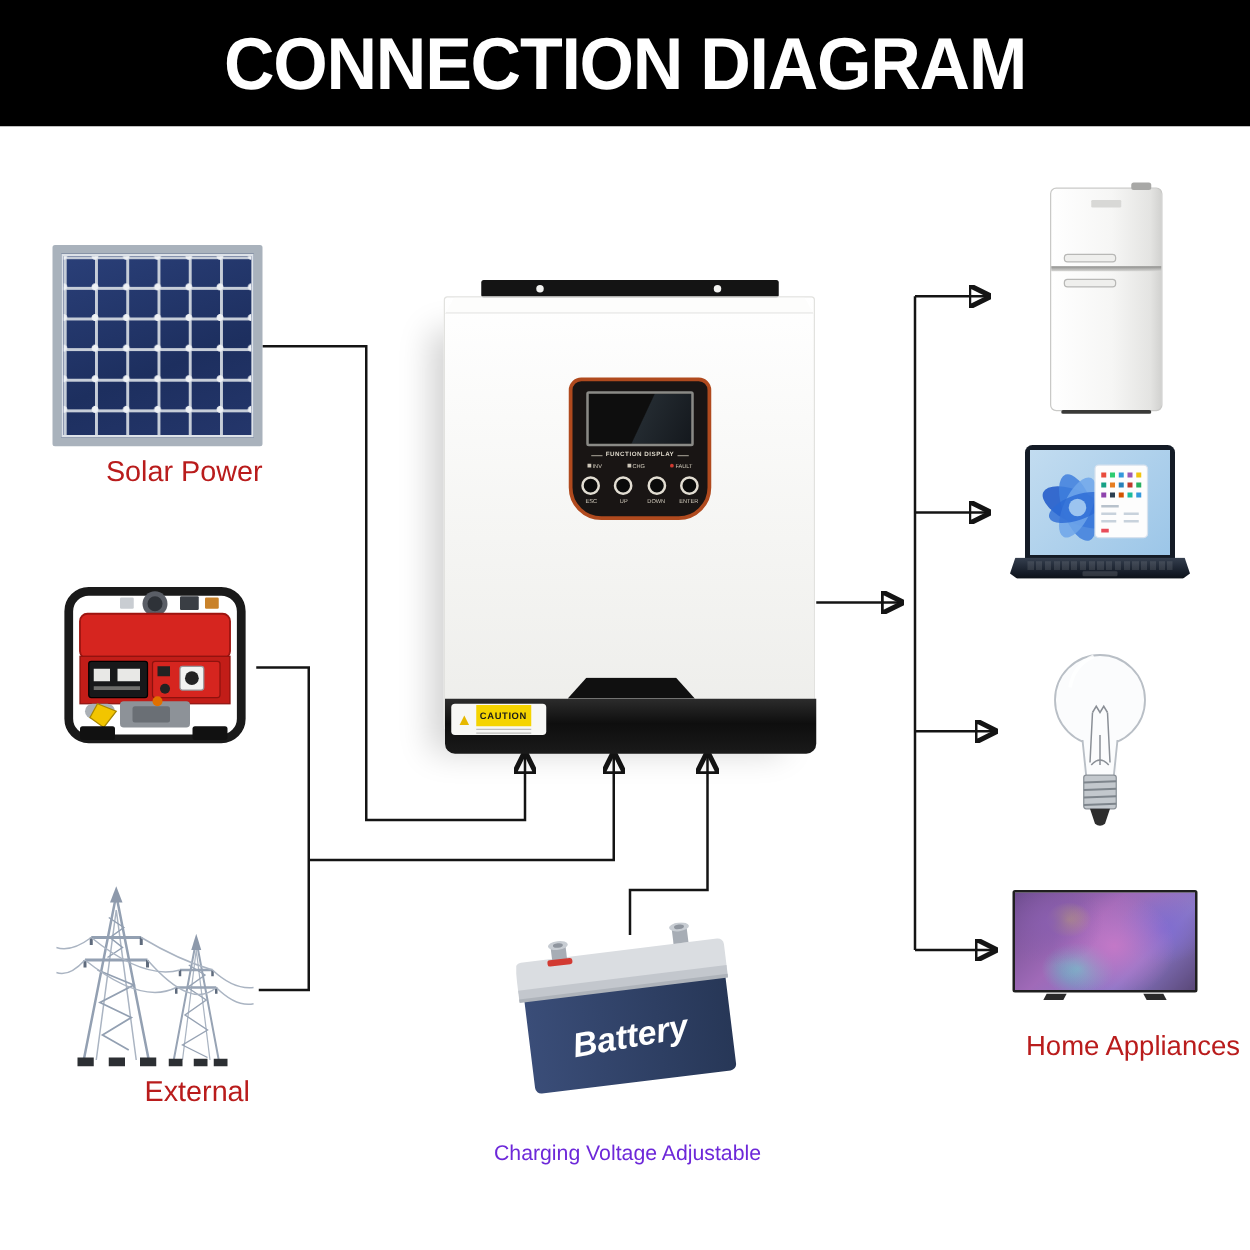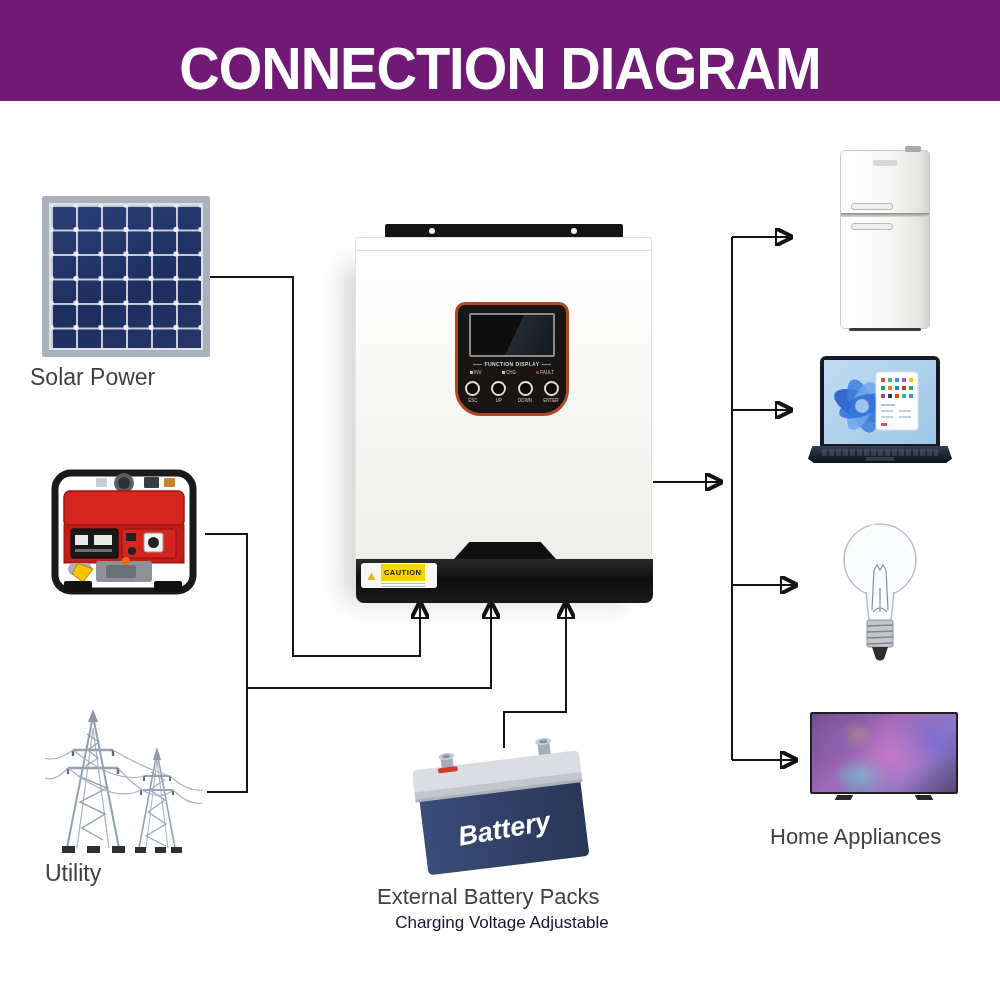--- a/index.html
+++ b/index.html
@@ -1,27 +1,27 @@
 <!DOCTYPE html>
 <html><head>
 <meta charset="utf-8">
 <style>
   html,body{margin:0;padding:0;background:#fff;}
   #canvas{position:relative;width:1000px;height:1000px;background:#ffffff;
           font-family:"Liberation Sans",sans-serif;overflow:hidden;}
 
   
-  .hdr{position:absolute;left:0;top:0;width:1000px;height:101px;background:#701a75;
-       display:flex;align-items:flex-end;justify-content:center;}
+  .hdr{position:absolute;left:0;top:0;width:1000px;height:101px;background:#000000;
+       display:flex;align-items:center;justify-content:center;}
   .hdr-title{color:#ffffff;font-size:56px;font-weight:bold;letter-spacing:-1px;
              transform:scaleY(1.05);white-space:nowrap;}
 
   
-  .lbl{position:absolute;color:#404040;font-size:23px;text-align:left;}
-  .sub{position:absolute;color:#0f172a;font-size:17px;text-align:center;}
+  .lbl{position:absolute;color:#b91c1c;font-size:23px;text-align:right;}
+  .sub{position:absolute;color:#6d28d9;font-size:17px;text-align:center;}
 
   
   svg.wires{position:absolute;left:0;top:0;z-index:1;pointer-events:none;}
   svg.wires path{stroke:#141414;stroke-width:2;fill:none;}
 
   .node{position:absolute;z-index:2;}
 
   
   .solar{left:42px;top:196px;width:168px;height:161px;background:#223668;
          border:7px solid #a9b2bc;border-radius:2px;box-sizing:border-box;
@@ -222,21 +222,21 @@
     </g>
     <g fill="#2c2f33">
       <rect x="17" y="140" width="13" height="7"></rect>
         <rect x="42" y="140" width="13" height="7"></rect>
       <rect x="67" y="140" width="13" height="7"></rect>
         <rect x="90" y="141" width="11" height="6"></rect>
       <rect x="110" y="141" width="11" height="6"></rect>
         <rect x="126" y="141" width="11" height="6"></rect>
     </g>
   </svg>
-  <div class="lbl" style="left:45px;top:860px;width:155px;">Utility</div>
+  <div class="lbl" style="left:45px;top:860px;width:155px;">External</div>
 
   <div class="node inverter">
     <div class="inv-bracket">
       <span class="inv-screw" style="left:44px;"></span>
       <span class="inv-screw" style="left:186px;"></span>
     </div>
     <div class="inv-body">
       <div class="inv-bevel"></div>
       <div class="inv-panel">
         <div class="lcd"></div>
@@ -301,21 +301,20 @@
       <rect x="34" y="12" width="12" height="12" fill="#a7adb5"></rect>
       <ellipse cx="40" cy="12" rx="8" ry="3.5" fill="#c8cdd3"></ellipse>
       <ellipse cx="40" cy="12" rx="4" ry="1.8" fill="#8f959e"></ellipse>
       <rect x="30" y="23" width="20" height="5" rx="2" fill="#d23a32"></rect>
       <rect x="132" y="9" width="12" height="13" fill="#a7adb5"></rect>
       <ellipse cx="138" cy="9" rx="8" ry="3.5" fill="#c8cdd3"></ellipse>
       <ellipse cx="138" cy="9" rx="4" ry="1.8" fill="#8f959e"></ellipse>
       <text x="89" y="100" text-anchor="middle" font-size="27" font-weight="bold" font-style="italic" fill="#ffffff" font-family="Liberation Sans, sans-serif" transform="rotate(-3 89 98)">Battery</text>
     </g>
   </svg>
-  <div class="lbl" style="left:377px;top:884px;width:250px;font-size:22px;">External Battery Packs</div>
   <div class="sub" style="left:377px;top:913px;width:250px;">Charging Voltage Adjustable</div>
 
   <div class="node fridge">
     <div class="fr-hinge"></div>
     <div class="fr-logo"></div>
     <div class="fr-h1"></div>
     <div class="fr-div"></div>
     <div class="fr-h2"></div>
     <div class="fr-feet"></div>
   </div>

